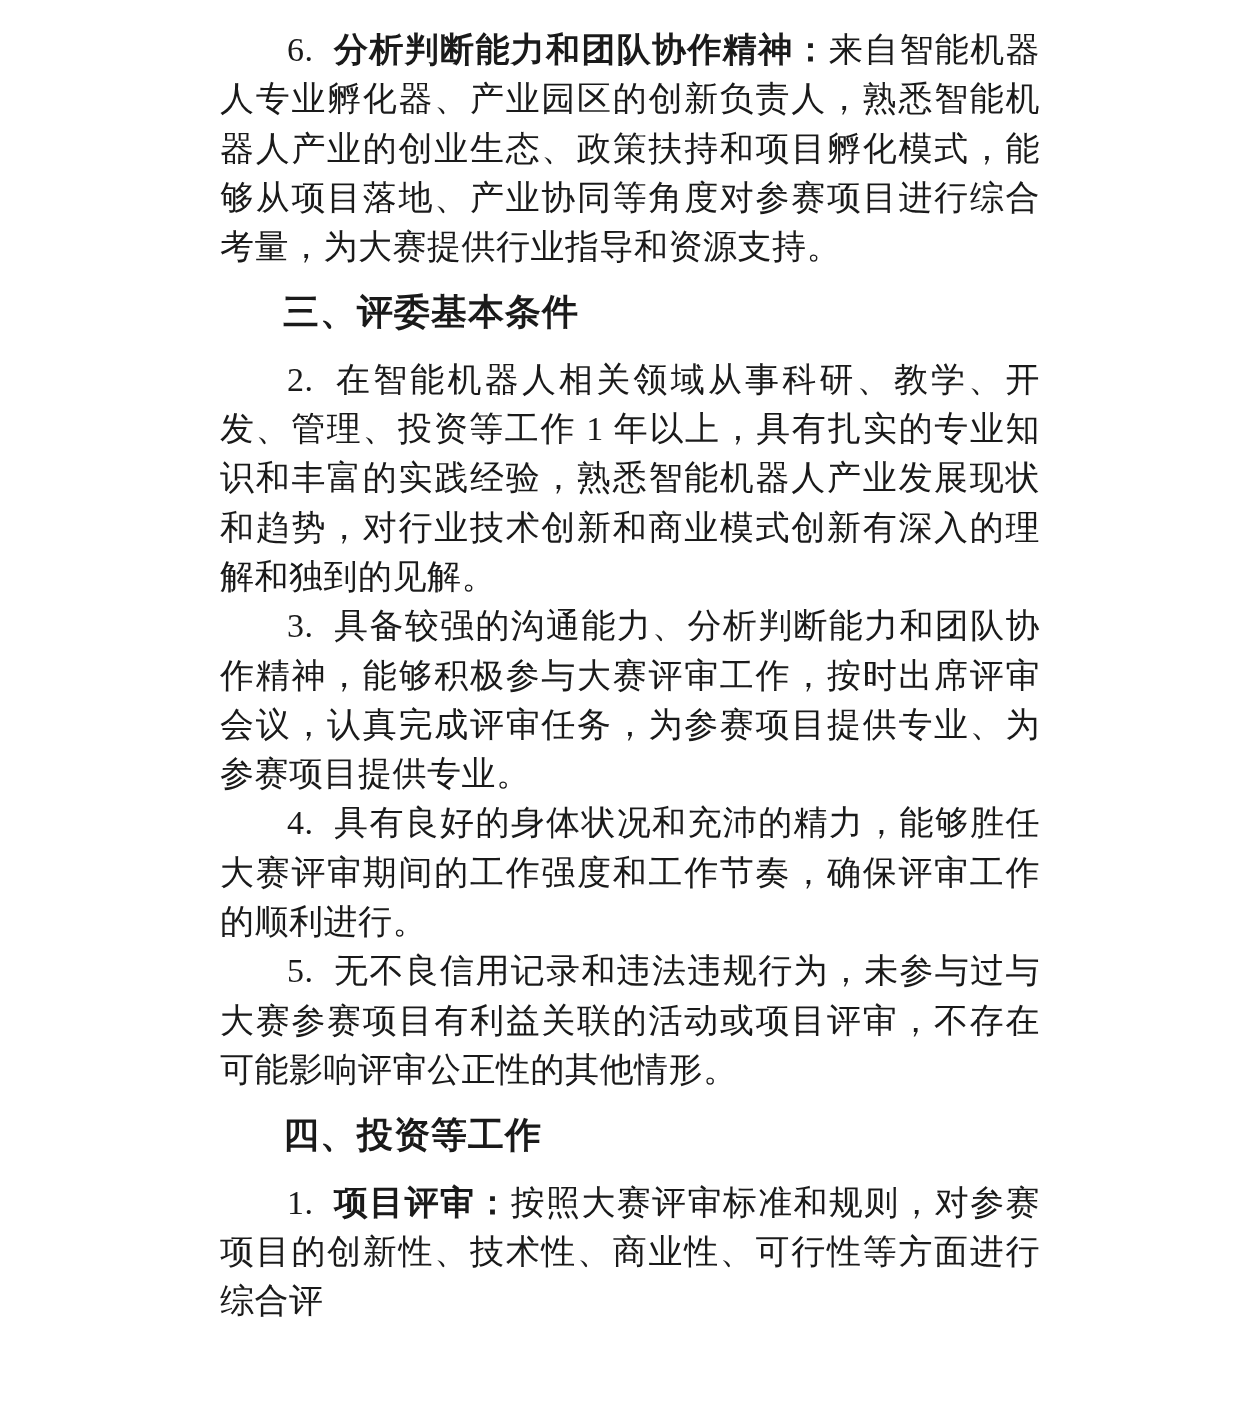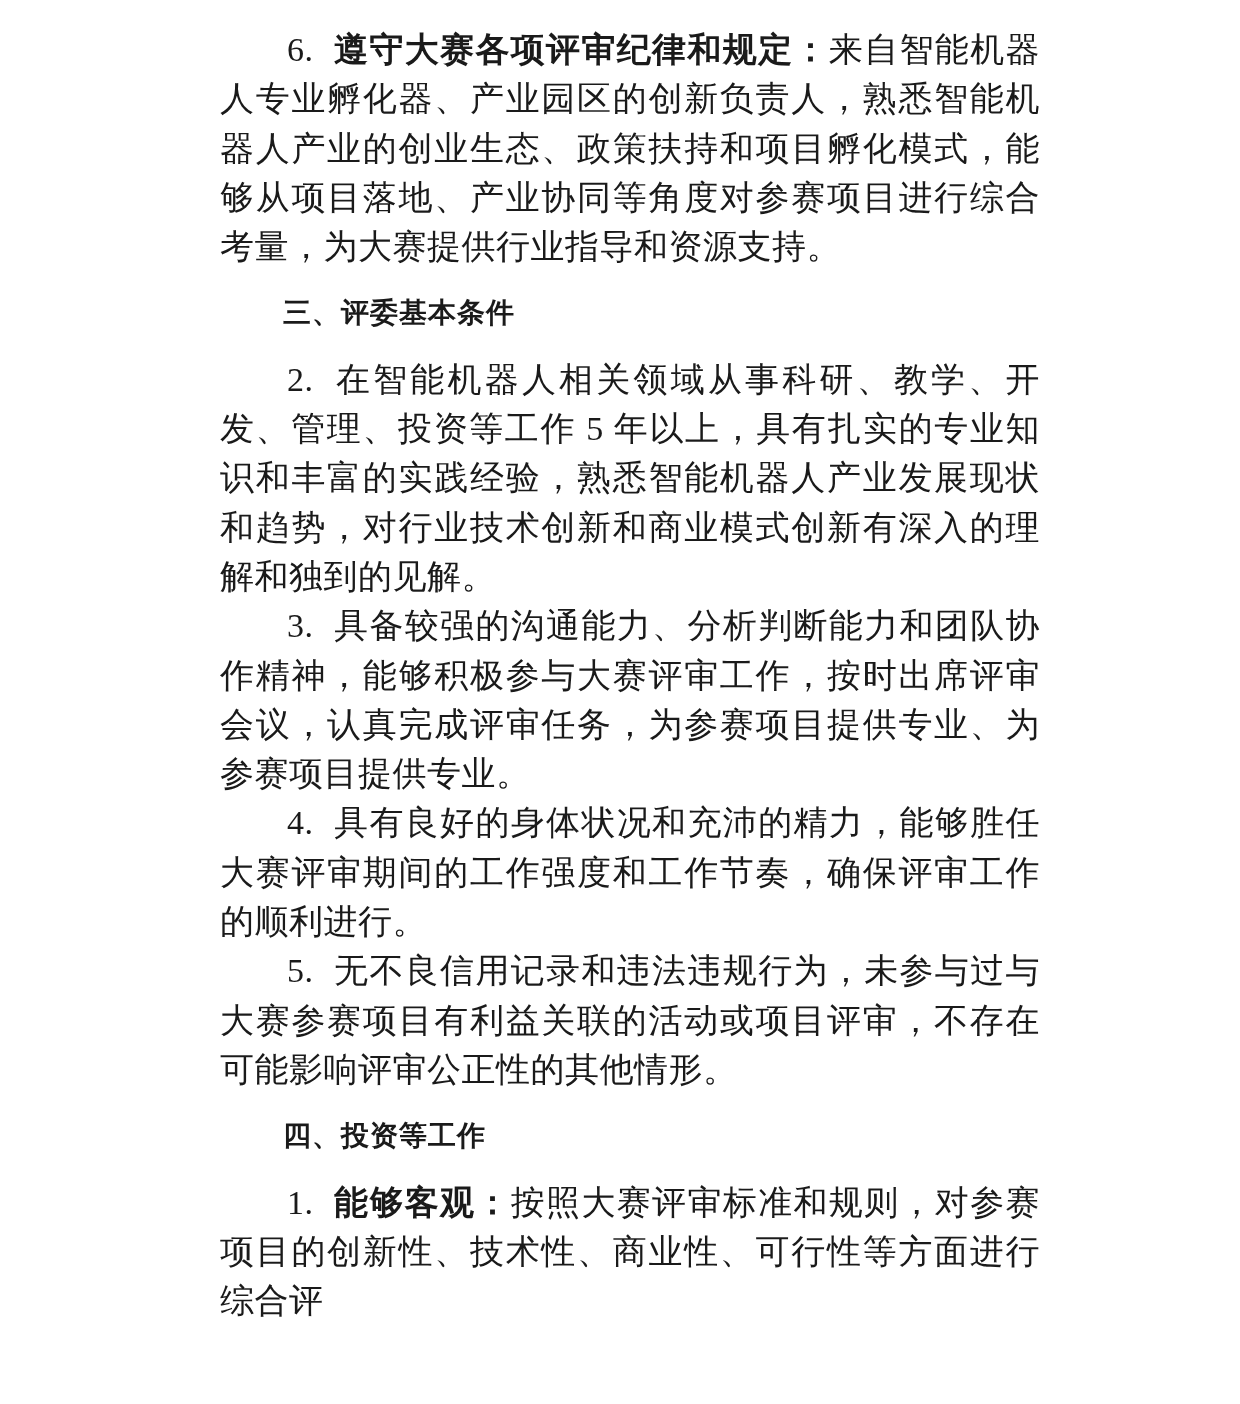--- a/index.html
+++ b/index.html
@@ -33,53 +33,53 @@
   .num {
     margin-right: 0.58em;
   }
   .run-bold {
     font-weight: bold;
   }
   .heading {
     margin: 17px 0;
     font-family: Liberation Serif, serif;
     font-weight: bold;
-    font-size: 28px;
+    font-size: 36px;
     line-height: 49.3px;
     text-indent: 63px;
     letter-spacing: 1px;
   }
 </style>
 </head>
 <body>
 
 <div class="page">
 
   <p class="para">
-    <span class="num">6.</span><span class="run-bold">遵守大赛各项评审纪律和规定：</span><span>来自智能机器人专业孵化器、产业园区的创新负责人，熟悉智能机器人产业的创业生态、政策扶持和项目孵化模式，能够从项目落地、产业协同等角度对参赛项目进行综合考量，为大赛提供行业指导和资源支持。</span>
+    <span class="num">6.</span><span class="run-bold">分析判断能力和团队协作精神：</span><span>来自智能机器人专业孵化器、产业园区的创新负责人，熟悉智能机器人产业的创业生态、政策扶持和项目孵化模式，能够从项目落地、产业协同等角度对参赛项目进行综合考量，为大赛提供行业指导和资源支持。</span>
   </p>
 
   <h2 class="heading">三、评委基本条件</h2>
 
 
   <p class="para">
-    <span class="num">2.</span><span>在智能机器人相关领域从事科研、教学、开发、管理、投资等工作 5 年以上，具有扎实的专业知识和丰富的实践经验，熟悉智能机器人产业发展现状和趋势，对行业技术创新和商业模式创新有深入的理解和独到的见解。</span>
+    <span class="num">2.</span><span>在智能机器人相关领域从事科研、教学、开发、管理、投资等工作 1 年以上，具有扎实的专业知识和丰富的实践经验，熟悉智能机器人产业发展现状和趋势，对行业技术创新和商业模式创新有深入的理解和独到的见解。</span>
   </p>
 
   <p class="para">
     <span class="num">3.</span><span>具备较强的沟通能力、分析判断能力和团队协作精神，能够积极参与大赛评审工作，按时出席评审会议，认真完成评审任务，为参赛项目提供专业、为参赛项目提供专业。</span>
   </p>
 
   <p class="para">
     <span class="num">4.</span><span>具有良好的身体状况和充沛的精力，能够胜任大赛评审期间的工作强度和工作节奏，确保评审工作的顺利进行。</span>
   </p>
 
   <p class="para">
     <span class="num">5.</span><span>无不良信用记录和违法违规行为，未参与过与大赛参赛项目有利益关联的活动或项目评审，不存在可能影响评审公正性的其他情形。</span>
   </p>
 
   <h2 class="heading">四、投资等工作</h2>
 
   <p class="para">
-    <span class="num">1.</span><span class="run-bold">能够客观：</span><span>按照大赛评审标准和规则，对参赛项目的创新性、技术性、商业性、可行性等方面进行综合评</span>
+    <span class="num">1.</span><span class="run-bold">项目评审：</span><span>按照大赛评审标准和规则，对参赛项目的创新性、技术性、商业性、可行性等方面进行综合评</span>
   </p>
 
 </div>
 
 </body></html>

